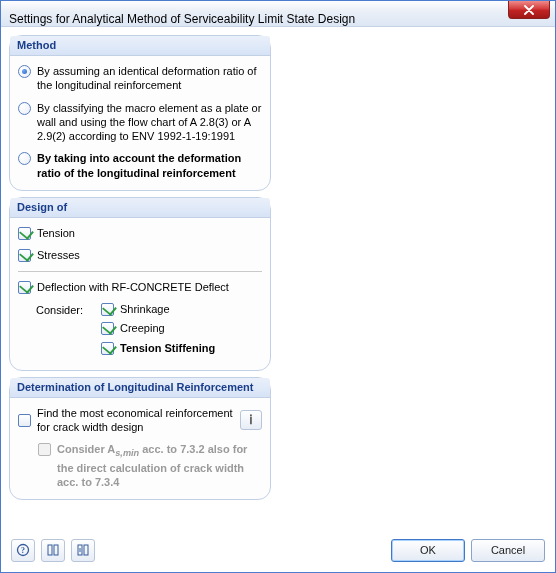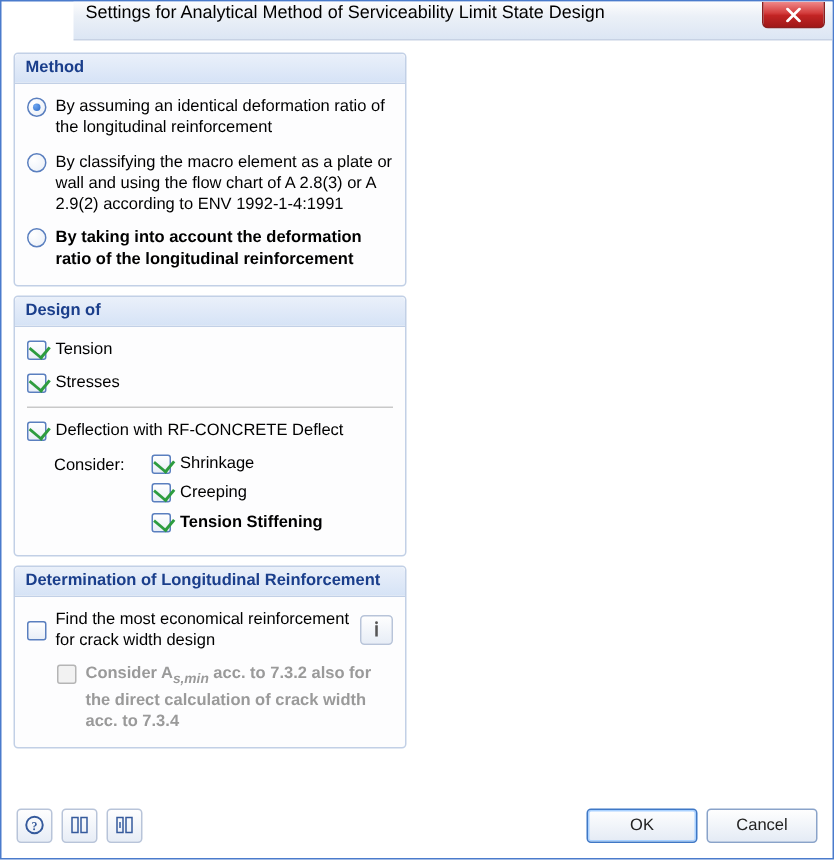--- a/index.html
+++ b/index.html
@@ -12,24 +12,23 @@
     height: 573px;
     border: 1px solid #4a7bcc;
     display: flex;
     flex-direction: column;
   }
   .titlebar {
     height: 26px;
     background: linear-gradient(180deg, #fdfdfe 0%, #ebf0f7 40%, #dce6f4 100%);
     border-bottom: 1px solid #c7d2e4;
     display: flex;
-    align-items: flex-start;
+    align-items: flex-end;
     padding: 0 11px 0 8px;
     position: relative;
-    margin-left: 48px;
   }
   .titlebar-title {
     color: #000;
     font-size: 12px;
   }
   .close-btn {
     position: absolute;
     right: 5px;
     top: 0px;
     width: 42px;
@@ -53,21 +52,21 @@
   }
   .left-col {
     width: 262px;
     display: flex;
     flex-direction: column;
     gap: 6px;
   }
   .right-col { flex:1; }
   .group {
     border: 1px solid #c2d0e6;
-    border-radius: 3px;
+    border-radius: 13px;
     background: #fdfdfe;
   }
   .group-header {
     background: linear-gradient(180deg, #eaf0fa 0%, #d6e3f6 100%);
     color: #1a3e8b;
     font-weight: bold;
     font-size: 11px;
     padding: 3px 7px 4px 7px;
     border-bottom: 1px solid #c2d0e6;
     border-radius: 3px 3px 0 0;
@@ -193,21 +192,21 @@
 
     <div class="group">
       <div class="group-header">Method</div>
       <div class="group-body">
         <div class="radio-row">
           <div class="radio selected"></div>
           <span>By assuming an identical deformation ratio of the longitudinal reinforcement</span>
         </div>
         <div class="radio-row">
           <div class="radio"></div>
-          <span>By classifying the macro element as a plate or wall and using the flow chart of A 2.8(3) or A 2.9(2) according to ENV 1992-1-4:1991</span>
+          <span>By classifying the macro element as a plate or wall and using the flow chart of A 2.8(3) or A 2.9(2) according to ENV 1992-1-19:1991</span>
         </div>
         <div class="radio-row">
           <div class="radio"></div>
           <span>By taking into account the deformation ratio of the longitudinal reinforcement</span>
         </div>
       </div>
     </div>
 
     <div class="group">
       <div class="group-header">Design of</div>

